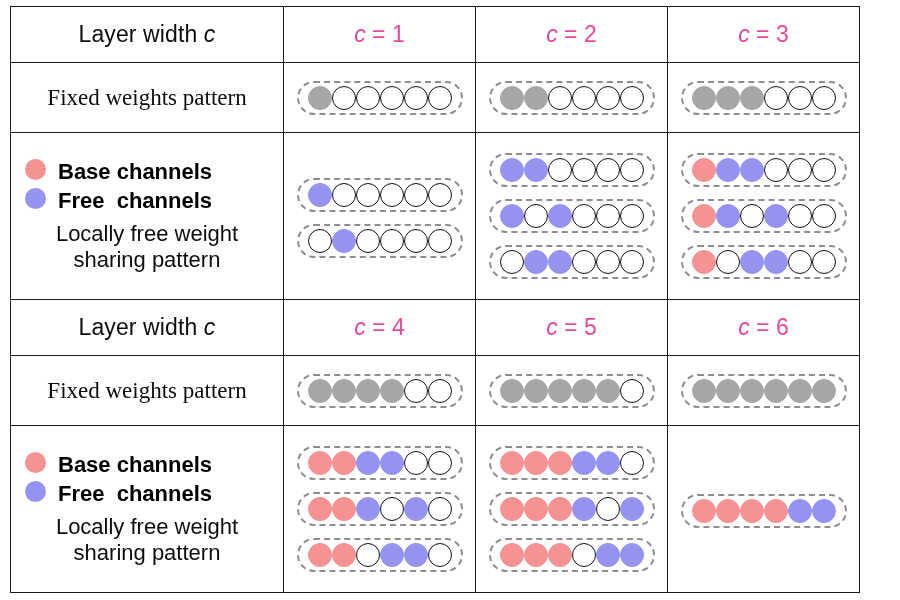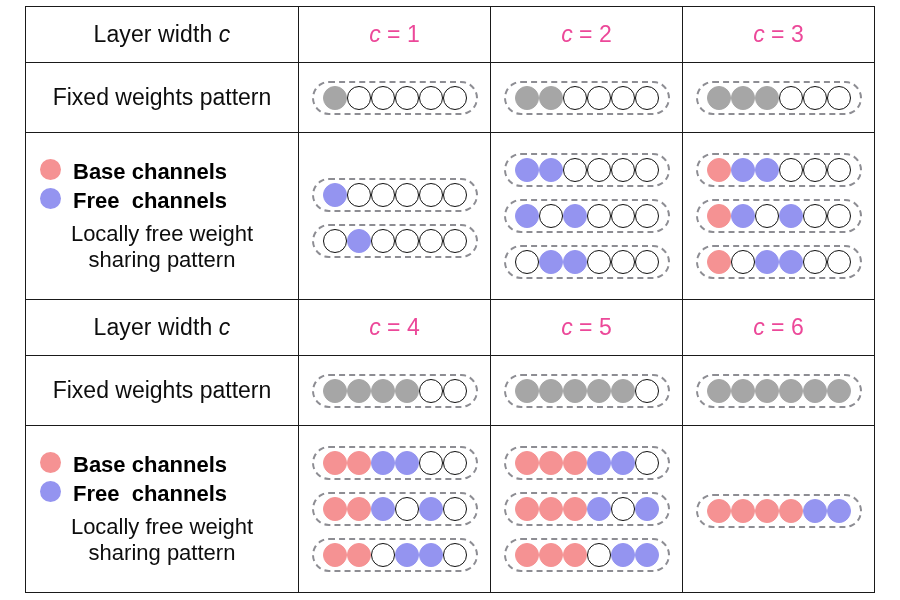--- a/index.html
+++ b/index.html
@@ -15,21 +15,21 @@
   #figure {
     position: relative;
     width: 900px;
     height: 600px;
     background: #ffffff;
   }
 
   
   .tbl {
     position: absolute;
-    left: 25px;
+    left: 10px;
     top: 6px;
     width: 847px;
     height: 556px;
     border-collapse: collapse;
     table-layout: fixed;
   }
   .tbl td {
     border: 1.6px solid #1a1a1a;
     padding: 0;
     vertical-align: middle;
@@ -47,20 +47,21 @@
     line-height: 1.25;
     letter-spacing: .1px;
   }
   .hdr-text .it { font-style: italic; }
 
   .row-label {
     font-size: 23px;
     color: #0d0d0d;
     line-height: 1.3;
     padding: 0 6px;
+    font-family: Liberation Serif, serif;
   }
 
   .cvalue {
     font-size: 23px;
     color: #ec4899;
     font-style: italic;
   }
   .cvalue .eq { font-style: normal; }
 
   

